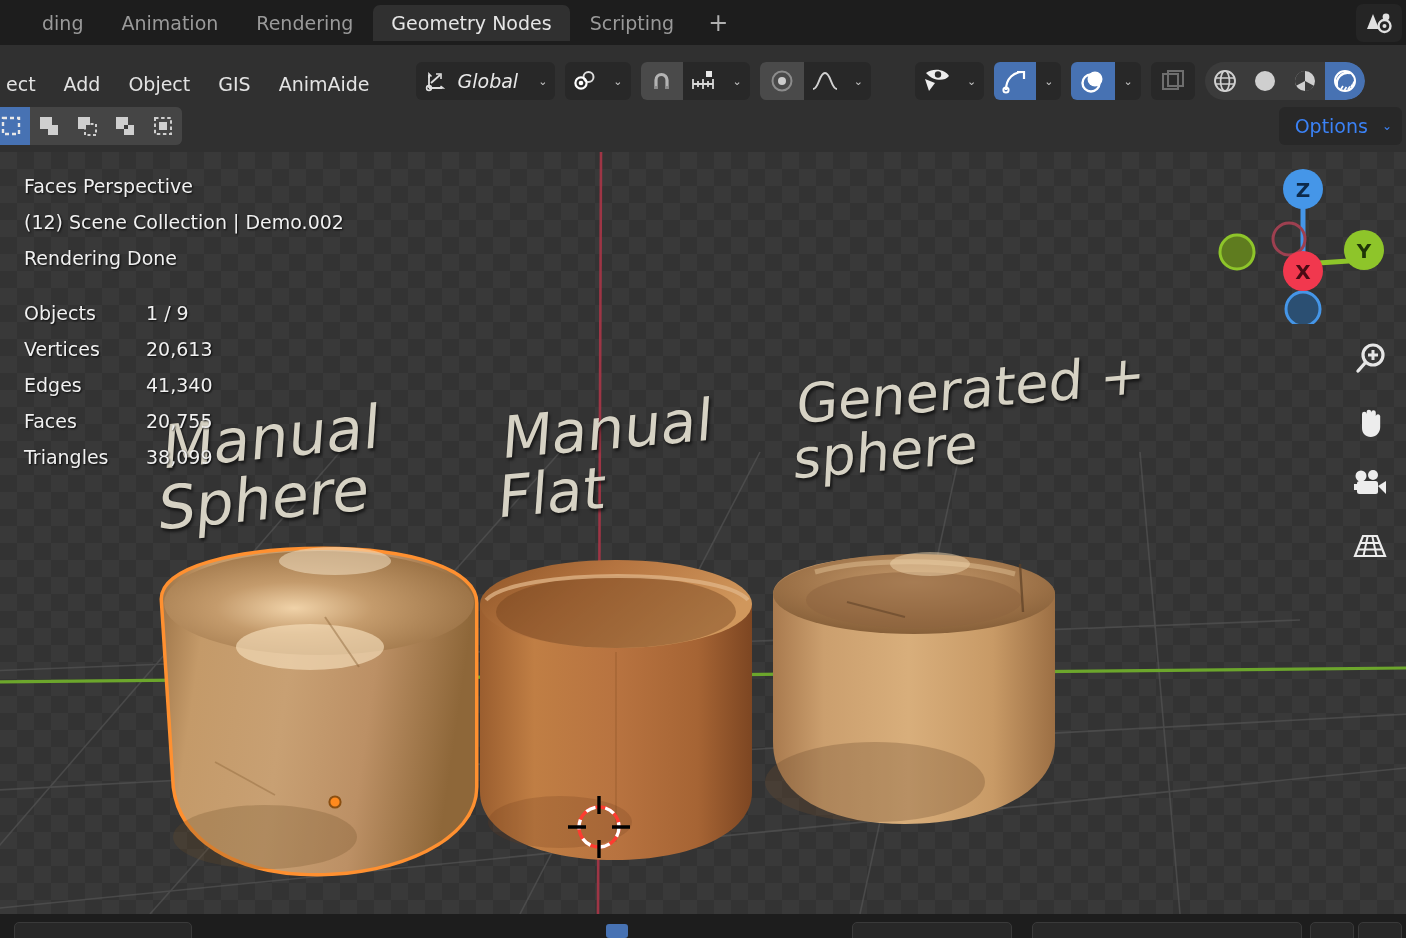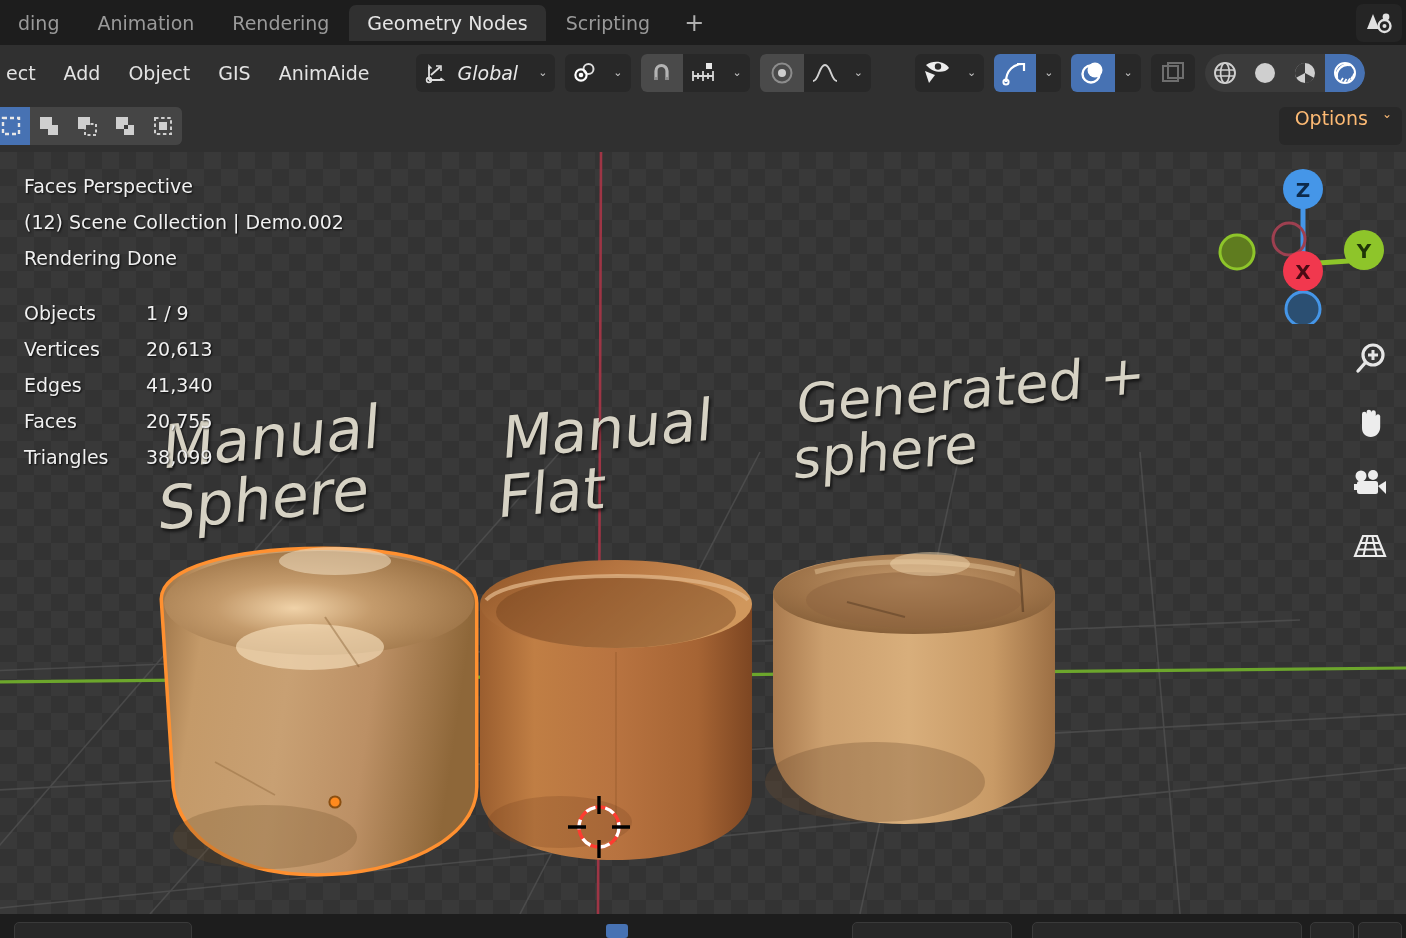--- a/index.html
+++ b/index.html
@@ -7,39 +7,39 @@
     width: 1406px; height: 938px;
     background: #1d1d1d;
     font-family: "DejaVu Sans", "Liberation Sans", sans-serif;
     overflow: hidden;
   }
   #app { position: relative; width: 1406px; height: 938px; }
 
   
   .topbar {
     position: absolute; top: 0; left: 0; width: 1406px; height: 45px;
-    background: #1d1d1d; display: flex; align-items: center;
+    background: #1d1d1d; display: flex; align-items: center; padding-left: 24px;
   }
   .tab {
     padding: 6px 18px; margin-right: 2px; font-size: 19px;
     color: #9a9a9a; border-radius: 7px 7px 0 0; white-space: nowrap;
     line-height: 24px;
   }
   .tab.active { background: #303030; color: #e5e5e5; }
   .tab.plus { color: #b0b0b0; font-size: 24px; padding: 2px 14px; }
   .topbar-right {
     position: absolute; right: 4px; top: 4px;
     width: 46px; height: 38px; border-radius: 7px;
     background: #252525; display: flex; align-items: center; justify-content: center;
   }
 
   
   .header {
     position: absolute; top: 45px; left: 0; width: 1406px; height: 55px;
-    background: #303030; display: flex; align-items: center; padding-left: 0px;
+    background: #303030; display: flex; align-items: flex-end; padding-left: 0px;
   }
   .menu-item {
     font-size: 19px; color: #e3e3e3; padding: 4px 14px; white-space: nowrap;
     line-height: 24px;
   }
   .hgroup {
     display: flex; align-items: center; background: #282828;
     border-radius: 6px; height: 38px; margin-left: 10px; overflow: hidden; font-style: italic;
   }
   .hbtn {
@@ -66,22 +66,22 @@
     position: absolute; left: -8px; top: 7px; display: flex;
     background: #404040; border-radius: 6px; overflow: hidden;
   }
   .selmode {
     width: 38px; height: 38px; display: flex; align-items: center; justify-content: center;
     background: #454545;
   }
   .selmode.lit { background: #4772b3; }
   .options-btn {
     position: absolute; right: 4px; top: 7px; height: 38px;
-    display: flex; padding: 0 10px 0 16px;
-    background: #282828; border-radius: 6px; color: #fdba74; font-size: 19px;
+    display: flex; align-items: center; padding: 0 10px 0 16px;
+    background: #282828; border-radius: 6px; color: #3b82f6; font-size: 19px;
   }
 
   
   .viewport {
     position: absolute; top: 152px; left: 0; width: 1406px; height: 762px;
     overflow: hidden;
     background-color: #393939;
     background-image:
       linear-gradient(45deg, #333333 25%, transparent 25%, transparent 75%, #333333 75%),
       linear-gradient(45deg, #333333 25%, transparent 25%, transparent 75%, #333333 75%);

